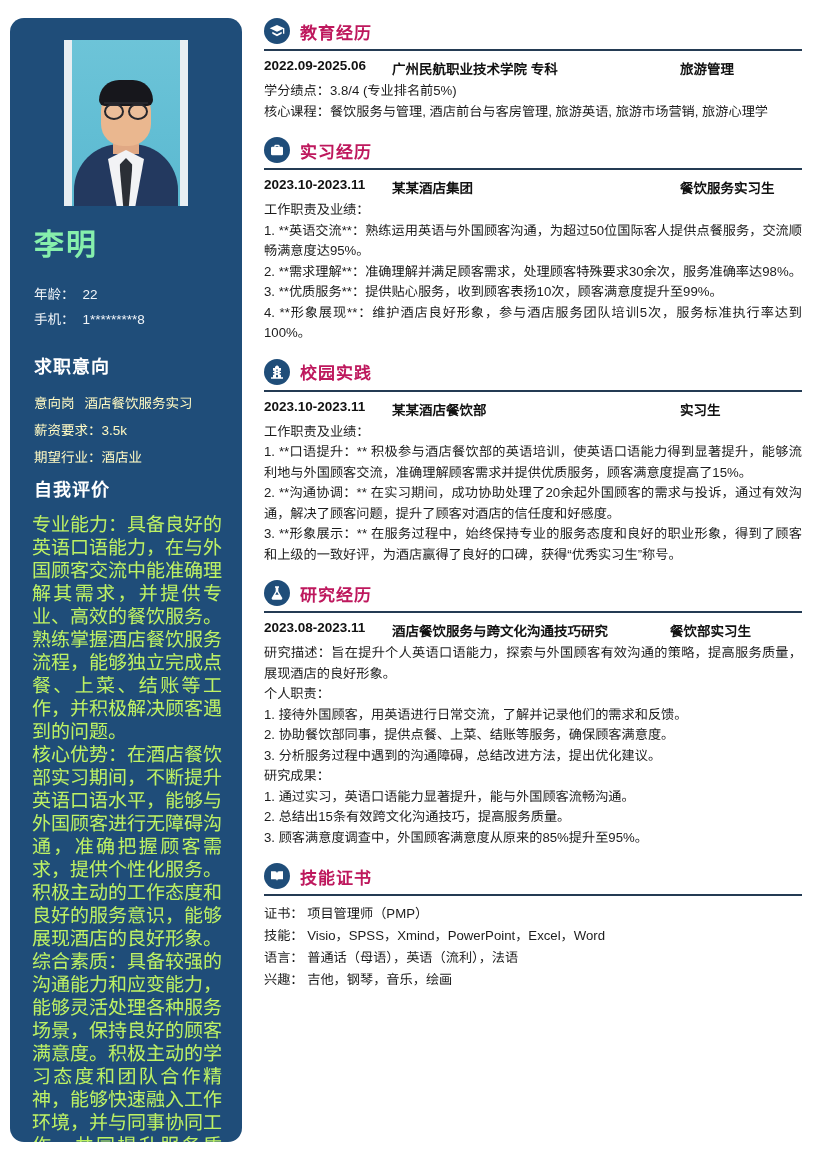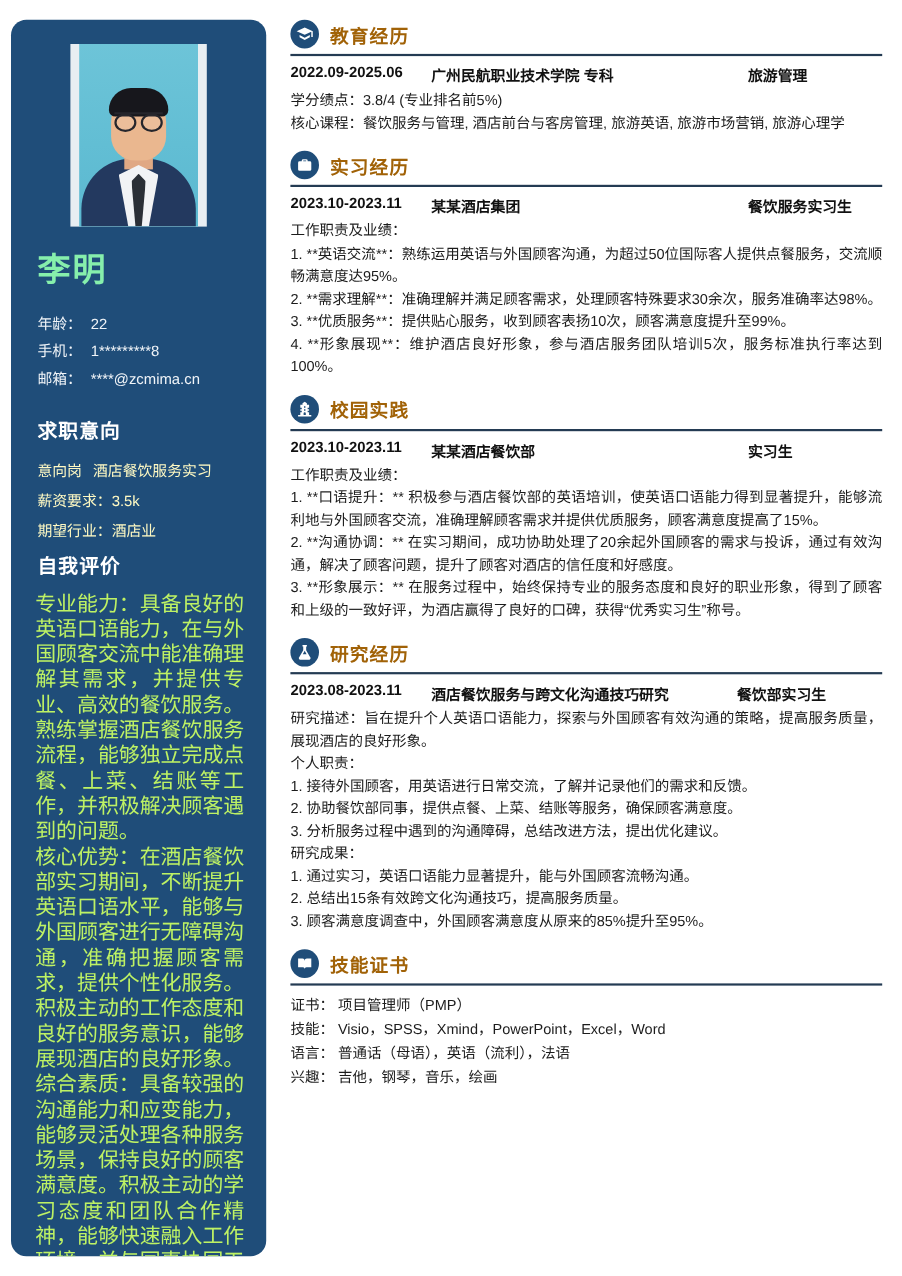--- a/index.html
+++ b/index.html
@@ -195,21 +195,21 @@
     background: #1f4d79;
     display: flex;
     align-items: center;
     justify-content: center;
     flex: 0 0 26px;
   }
   .sec-icon svg { display: block; }
   .sec-title {
     font-size: 17px;
     font-weight: bold;
-    color: #a16207;
+    color: #be185d;
     letter-spacing: 1px;
   }
   .sec-rule {
     height: 2px;
     background: #243b53;
     margin-bottom: 7px;
   }
   .entry-head {
     font-size: 13.5px;
     font-weight: bold;
@@ -258,23 +258,20 @@
 
     <div class="name">李明</div>
 
     <div class="contact-list">
       <div class="contact-row">
         <span class="ck">年龄：</span><span class="cv">22</span>
       </div>
       <div class="contact-row">
         <span class="ck">手机：</span><span class="cv">1*********8</span>
       </div>
-      <div class="contact-row">
-        <span class="ck">邮箱：</span><span class="cv">****@zcmima.cn</span>
-      </div>
     </div>
 
     <div class="side-title">求职意向</div>
     <div>
       <div class="intent-row">
         <span>意向岗</span><span class="iv">酒店餐饮服务实习</span>
       </div>
       <div class="intent-row tight">
         <span>薪资要求：</span><span class="iv">3.5k</span>
       </div>

